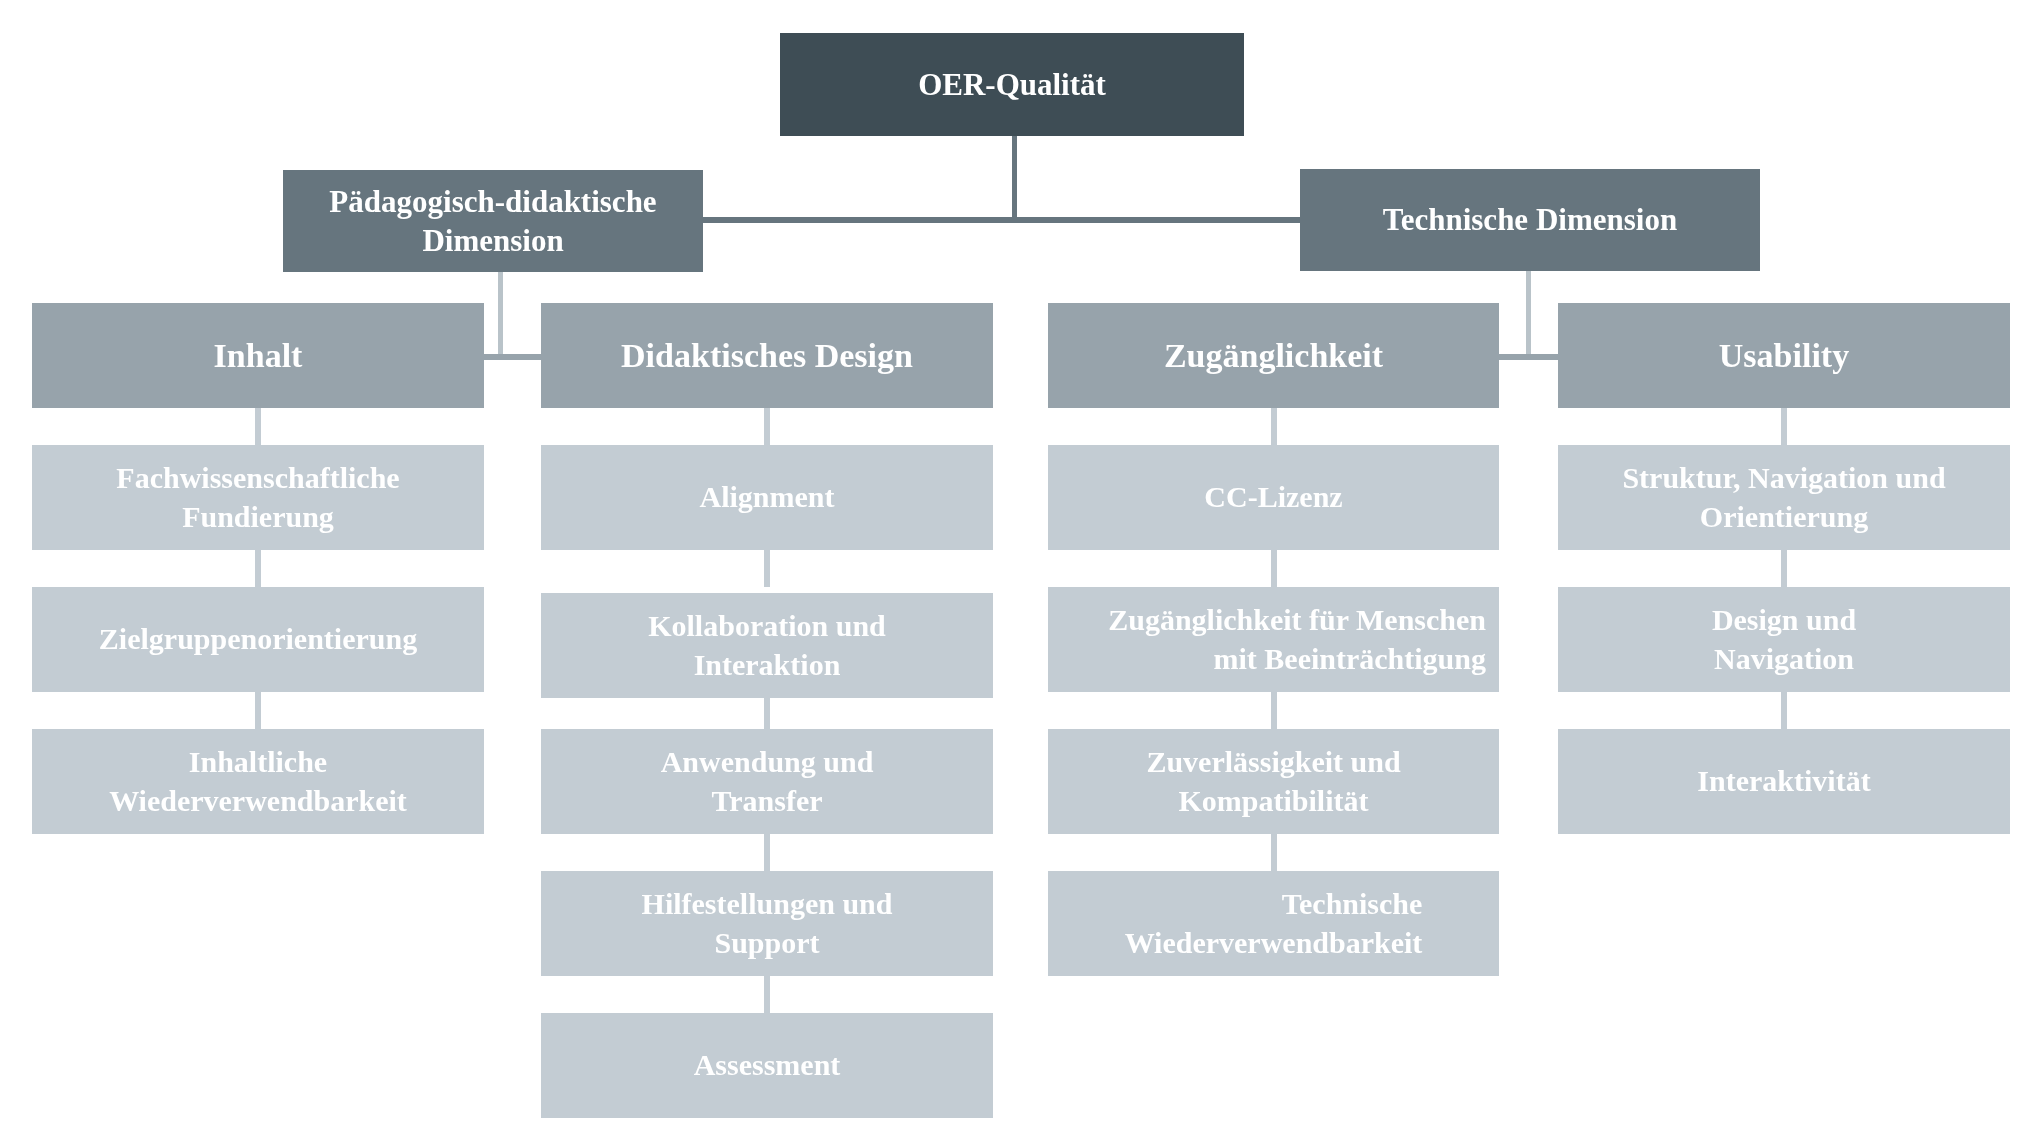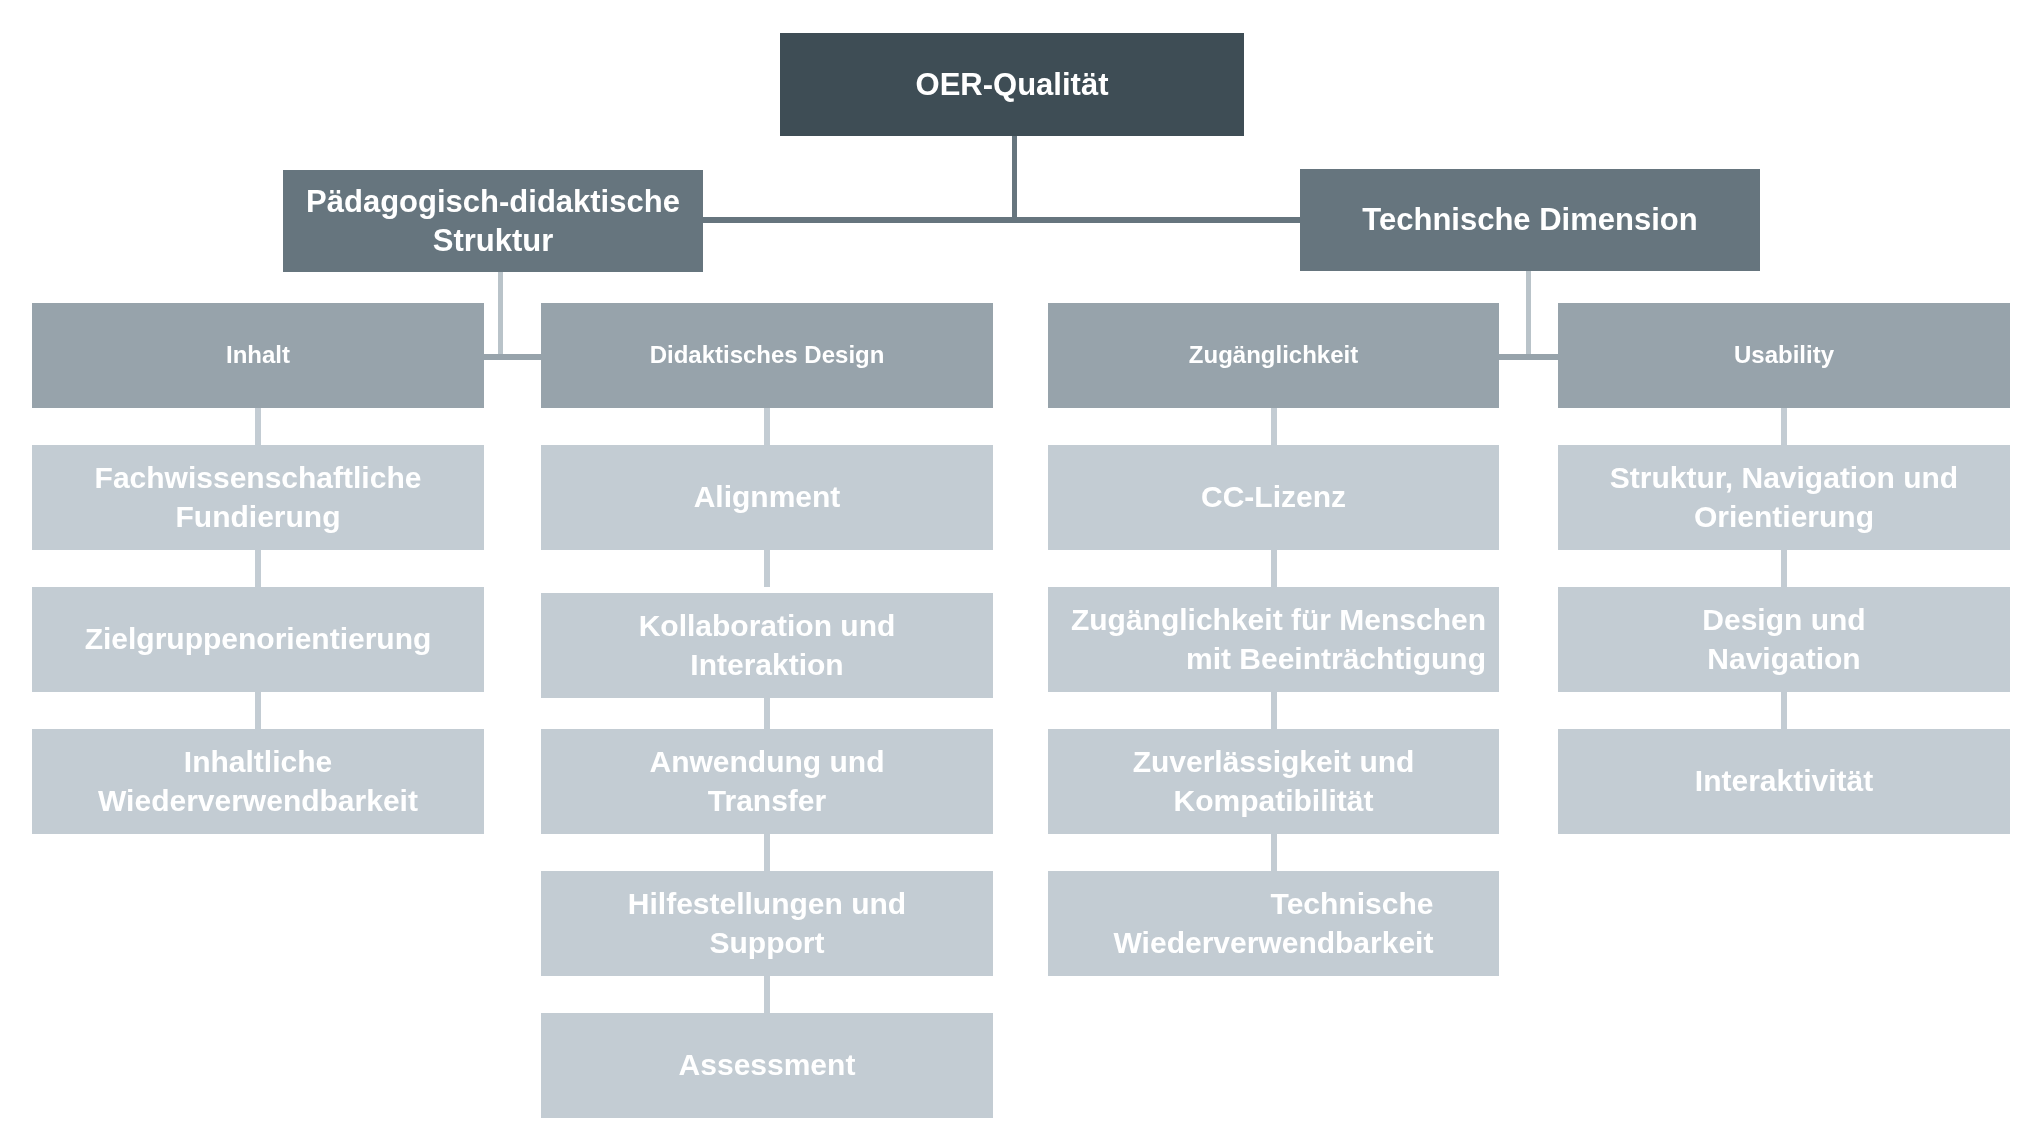--- a/index.html
+++ b/index.html
@@ -1,39 +1,39 @@
 <!DOCTYPE html>
 <html style="--c-bg: #FFFFFF; --c-root: #3E4D55; --c-dim: #66757E; --c-header: #97A3AB; --c-child: #C3CCD3; --c-conn-dark: #66757E; --c-conn-medium: #97A3AB; --c-conn-light: #B9C3C9; --c-conn-child: #C3CCD3; --c-text: #FFFFFF;"><head>
 <meta charset="utf-8">
 <style>
   html, body { margin: 0; padding: 0; background: #ffffff; }
   .canvas {
     position: relative;
     width: 2044px;
     height: 1132px;
     background: var(--c-bg, #ffffff);
-    font-family: Liberation Sans, sans-serif;
+    font-family: Liberation Serif, serif;
     overflow: hidden;
     border-radius: 13px;
   }
   .box {
     position: absolute;
     box-sizing: border-box;
     display: flex;
     align-items: center;
     justify-content: center;
     text-align: center;
     color: var(--c-text, #ffffff);
     font-weight: 700;
     white-space: pre-line;
     line-height: 1.27;
   }
   .root   { background: var(--c-root);   font-size: 31px; }
   .dim    { background: var(--c-dim);    font-size: 31px; }
-  .header { background: var(--c-header); font-size: 24px; }
+  .header { background: var(--c-header); font-size: 34px; }
   .child  { background: var(--c-child);  font-size: 30px; }
   .align-right { justify-content: flex-end; text-align: right; padding-right: 13px; }
   .conn { position: absolute; }
   .conn-dark   { background: var(--c-conn-dark); }
   .conn-medium { background: var(--c-conn-medium); }
   .conn-light  { background: var(--c-conn-light); }
   .conn-child  { background: var(--c-conn-child); }
 
   
   #root-box  { left: 780px;  top: 33px;  width: 464px; height: 103px; }
@@ -56,21 +56,21 @@
 <body>
 
 <div class="canvas">
 
   <div class="box root" id="root-box">OER-Qualität</div>
 
   <div class="conn conn-dark" id="conn-root-v"></div>
   <div class="conn conn-dark" id="conn-root-h"></div>
 
   <div class="box dim" id="dim-paed">Pädagogisch-didaktische
-Struktur</div>
+Dimension</div>
   <div class="box dim" id="dim-tech">Technische Dimension</div>
 
   <div class="conn conn-light" id="conn-paed-v"></div>
   <div class="conn conn-medium" id="conn-paed-h"></div>
   <div class="conn conn-light" id="conn-tech-v"></div>
   <div class="conn conn-medium" id="conn-tech-h"></div>
 
   <div class="box header" id="hdr-0">Inhalt</div>
   <div class="box header" id="hdr-1">Didaktisches Design</div>
   <div class="box header" id="hdr-2">Zugänglichkeit</div>

